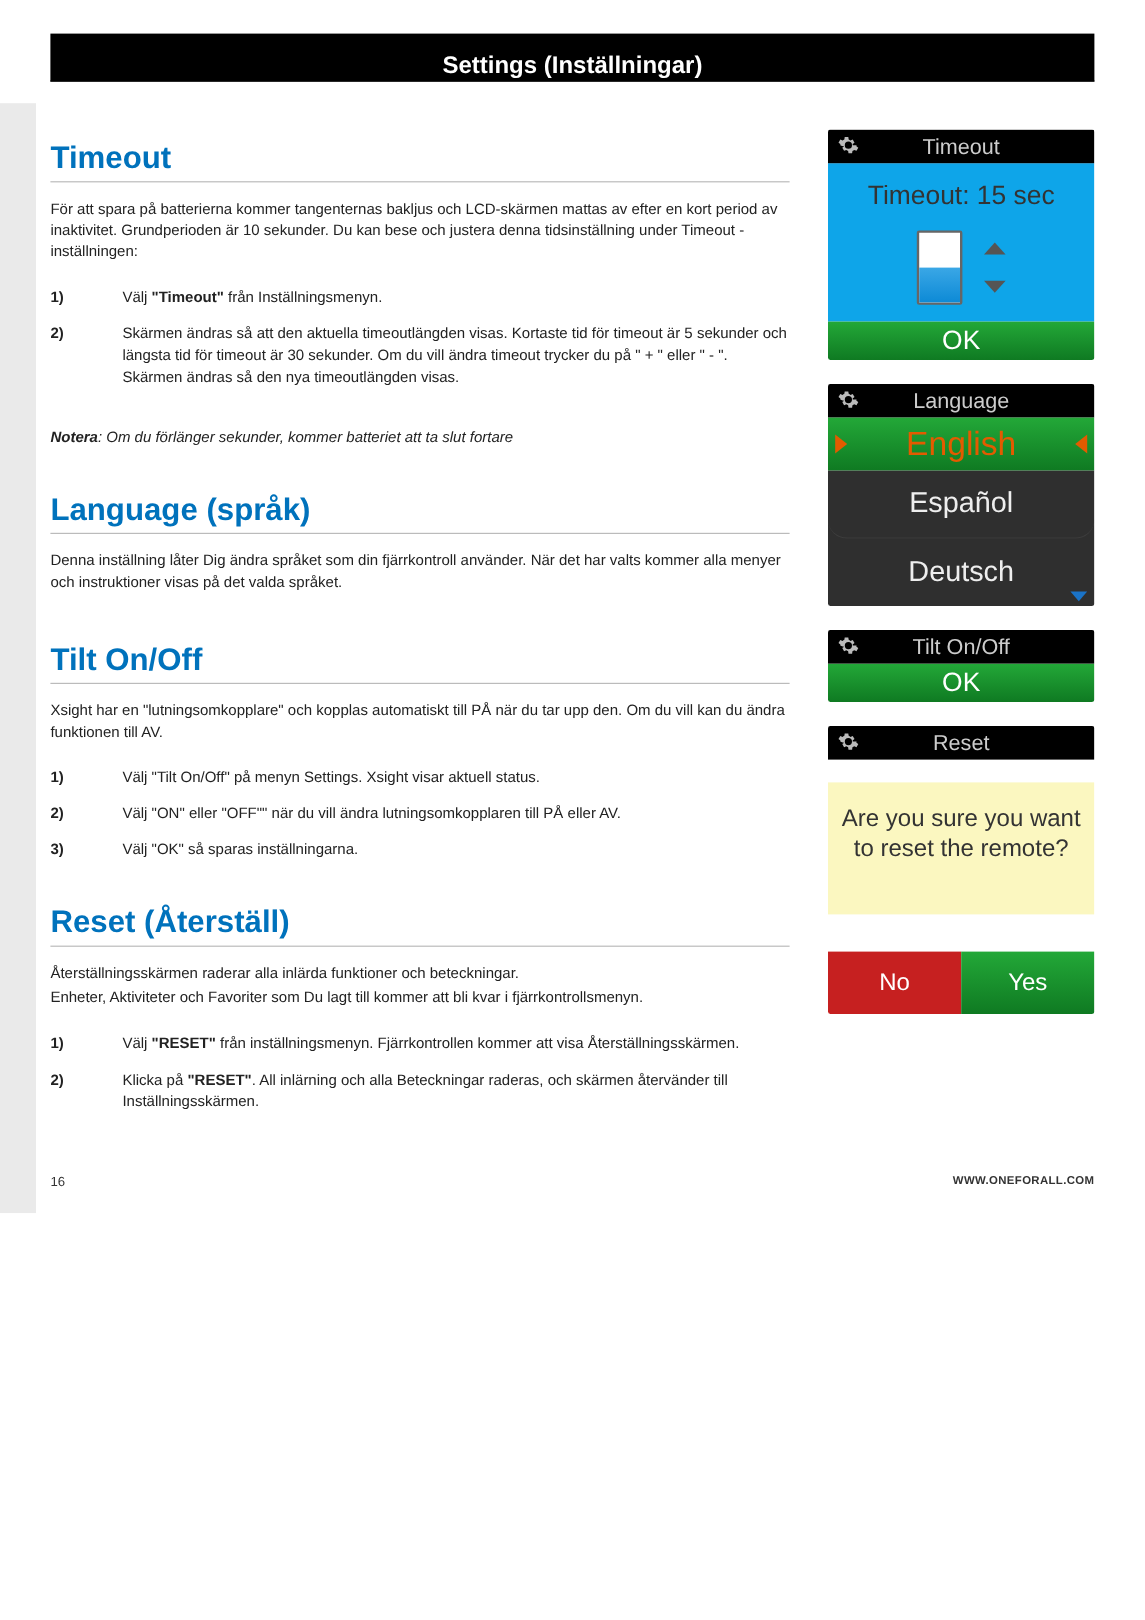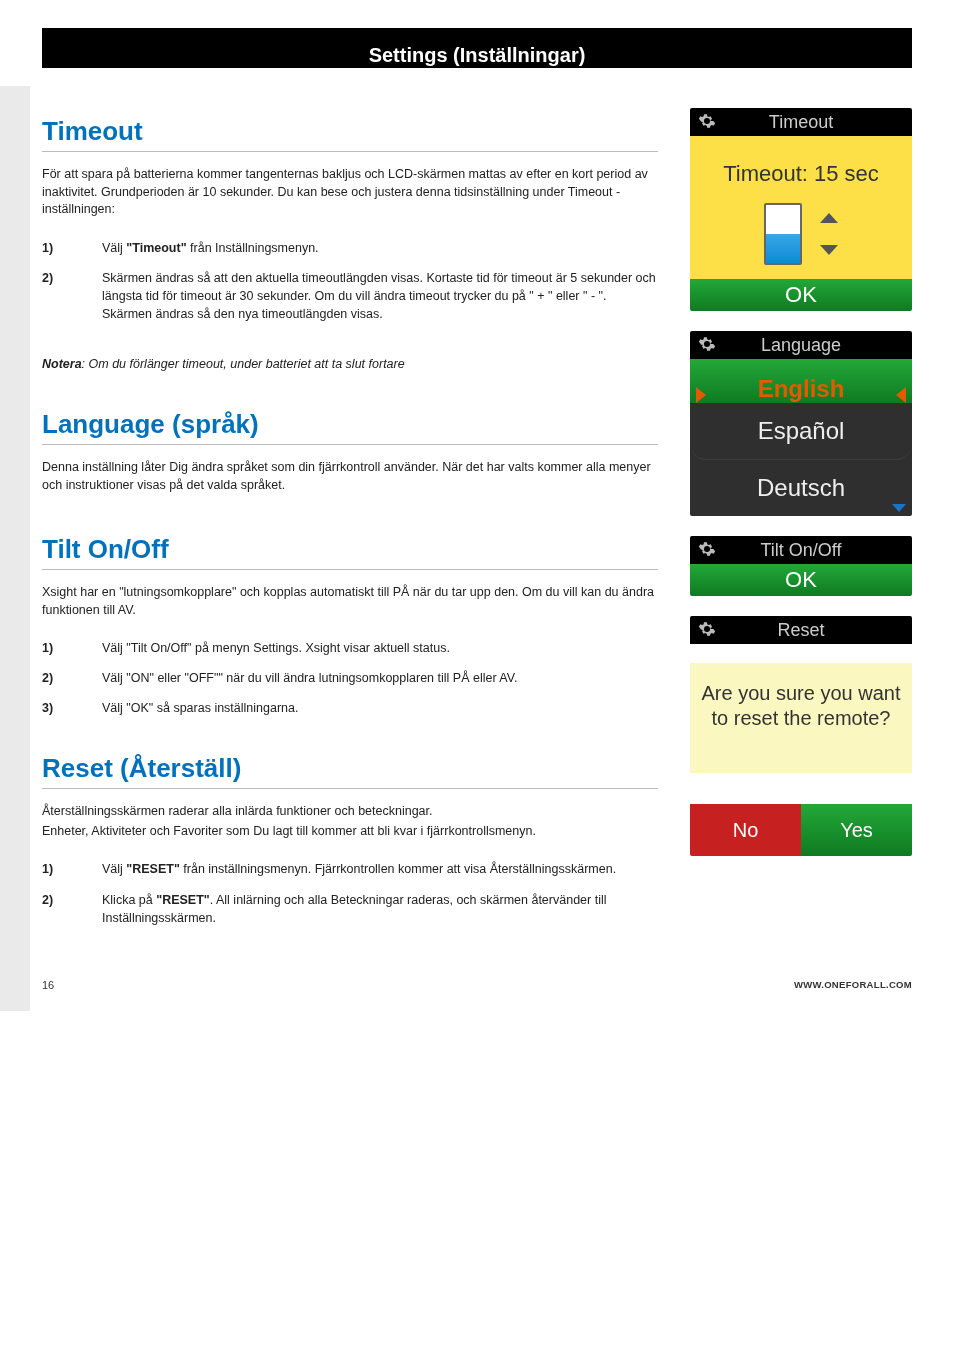--- a/index.html
+++ b/index.html
@@ -66,22 +66,22 @@
     display: flex;
     align-items: center;
     position: relative;
   }
   .panel-header .gear {
     position: absolute; left: 8px; top: 4px;
     width: 18px; height: 18px;
   }
   .panel-header .title-text { width: 100%; text-align: center; font-weight: 400; }
   .panel-body-yellow {
-    background: #fde047;
-    padding: 23px 0 0 0;
+    background: #0ea5e9;
+    padding: 12px 0 0 0;
   }
   .panel-body-gray { background: #2f2f2f; }
   .big-status {
     text-align: center; color: #333; font-size: 22px; padding: 2px 0 8px 0; font-weight: 400;
   }
   .slider-row {
     display: flex; justify-content: center; align-items: center; gap: 18px; padding: 8px 0 14px 0;
   }
   .slider-track {
     width: 38px; height: 62px; border: 2px solid #666; background: #fff; position: relative; border-radius: 2px;
@@ -91,22 +91,22 @@
   .arrow-col { display: flex; flex-direction: column; gap: 22px; align-items: center; }
   .tri-up, .tri-down { width: 0; height: 0; border-left: 9px solid transparent; border-right: 9px solid transparent; }
   .tri-up { border-bottom: 10px solid #555; }
   .tri-down { border-top: 10px solid #555; }
   .ok-bar {
     background: linear-gradient(#23a838,#0f7a22);
     color: #fff; text-align: center; height: 32px; line-height: 32px; font-size: 22px;
   }
   .lang-selected {
     background: linear-gradient(#23a838,#0f7a22);
-    height: 44px; display: flex; align-items: flex-end; justify-content: center;
-    color: #e25b00; font-size: 24px; font-weight: 700;
+    height: 44px; display: flex; align-items: center; justify-content: center;
+    color: #e25b00; font-size: 28px; font-weight: 400;
     position: relative;
   }
   .lang-selected .chev-l, .lang-selected .chev-r {
     position: absolute; width: 0; height: 0; border-top: 8px solid transparent; border-bottom: 8px solid transparent;
   }
   .lang-selected .chev-l { left: 6px; border-left: 10px solid #e25b00; }
   .lang-selected .chev-r { right: 6px; border-right: 10px solid #e25b00; }
   .lang-item {
     color: #eee; text-align: center; font-size: 24px; padding: 14px 0; border-bottom: 1px solid #3d3d3d; border-radius: 16px;
   }
@@ -154,21 +154,21 @@
         <span class="body">
           <span>Välj </span><span class="b">"Timeout"</span><span> från Inställningsmenyn.</span>
         </span>
       </li>
       <li>
         <span class="num">2)</span>
         <span class="body">Skärmen ändras så att den aktuella timeoutlängden visas. Kortaste tid för timeout är 5 sekunder och längsta tid för timeout är 30 sekunder. Om du vill ändra timeout trycker du på " + " eller " - ". Skärmen ändras så den nya timeoutlängden visas.</span>
       </li>
     </ol>
     <p class="note">
-      <span class="note-label">Notera</span><span>: Om du förlänger timeout, under batteriet att ta slut fortare</span>
+      <span class="note-label">Notera</span><span>: Om du förlänger sekunder, kommer batteriet att ta slut fortare</span>
     </p>
 
     <h2 class="section-title" style="margin-top:38px">Language (språk)</h2>
     <p class="para" style="margin-bottom:40px">Denna inställning låter Dig ändra språket som din fjärrkontroll använder. När det har valts kommer alla menyer och instruktioner visas på det valda språket.</p>
 
     <h2 class="section-title">Tilt On/Off</h2>
     <p class="para">Xsight har en "lutningsomkopplare" och kopplas automatiskt till PÅ när du tar upp den. Om du vill kan du ändra funktionen till AV.</p>
     <ol class="steps">
       <li>
         <span class="num">1)</span>

